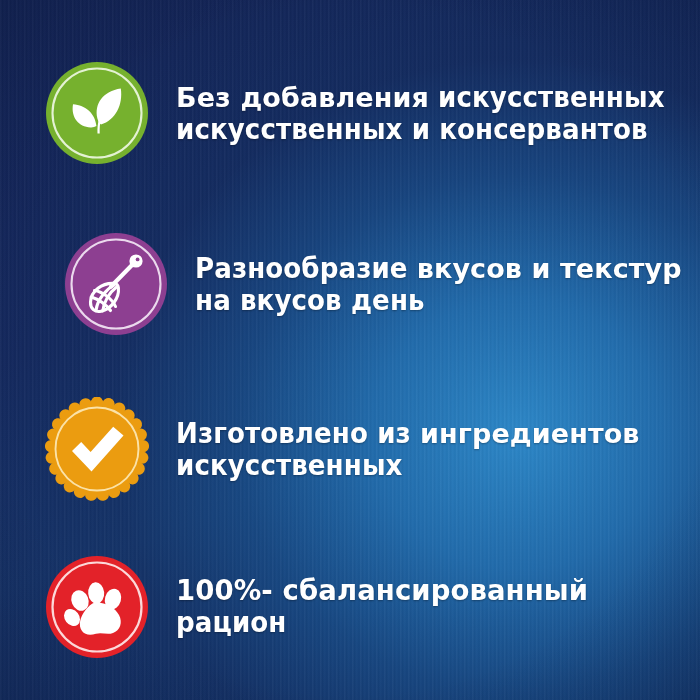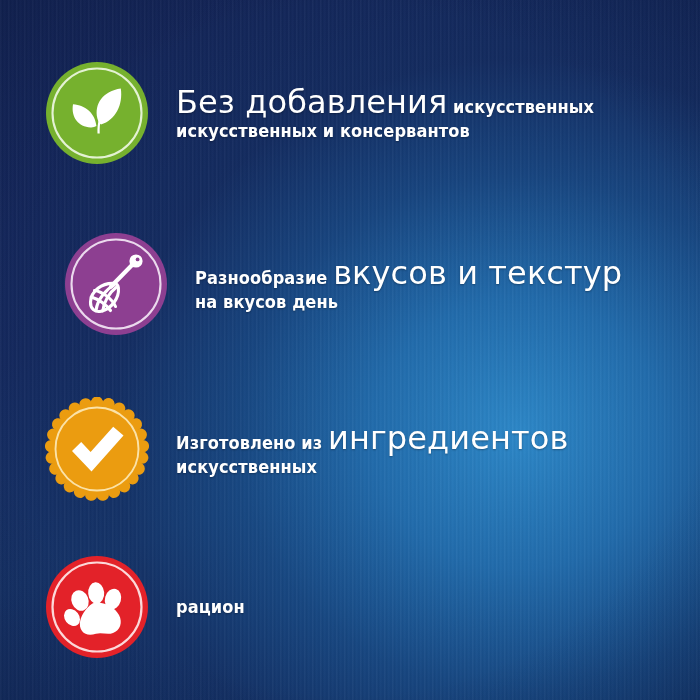--- a/index.html
+++ b/index.html
@@ -82,27 +82,27 @@
     color: #ffffff;
     line-height: 1.12;
     letter-spacing: 0.1px;
     text-shadow: 0 1px 2px rgba(0,0,0,0.30);
   }
   .line {
     display: block;
     white-space: nowrap;
   }
   .t-reg {
-    font-size: 18px;
+    font-size: 29px;
     font-weight: 600;
     font-stretch: condensed;
   }
   .t-big {
-    font-size: 32px;
-    font-weight: 400;
+    font-size: 27px;
+    font-weight: 700;
     text-align: center;
   }
   .t-mid {
     font-size: 27.5px;
     font-weight: 700;
   }
 </style>
 </head>
 <body>
 
@@ -215,18 +215,19 @@
             <ellipse cx="51.2" cy="38.0" rx="8.0" ry="10.8" transform="rotate(-5 51.2 38.0)"></ellipse>
             <ellipse cx="68.0" cy="44.0" rx="8.0" ry="10.4" transform="rotate(16 68.0 44.0)"></ellipse>
             <ellipse cx="27.0" cy="62.5" rx="7.2" ry="9.2" transform="rotate(-38 27.0 62.5)"></ellipse>
             <path d="M50.0 47.5 C60.5 47.0 70.0 52.5 74.0 60.0 C78.0 67.5 75.0 75.5 68.0 78.0
                      C62.0 80.2 57.0 77.0 51.0 78.8 C45.0 80.6 40.0 80.0 37.0 76.0
                      C33.0 70.6 35.0 62.0 40.5 55.0 C43.4 51.3 46.5 48.5 50.0 47.5 Z"></path>
           </g>
         </svg>
       </div>
       <div class="text-block">
+        <span class="line t-mid">100%- сбалансированный</span>
         <span class="line t-reg">рацион</span>
       </div>
     </div>
 
   </div>
 </div>
 
 </body></html>

